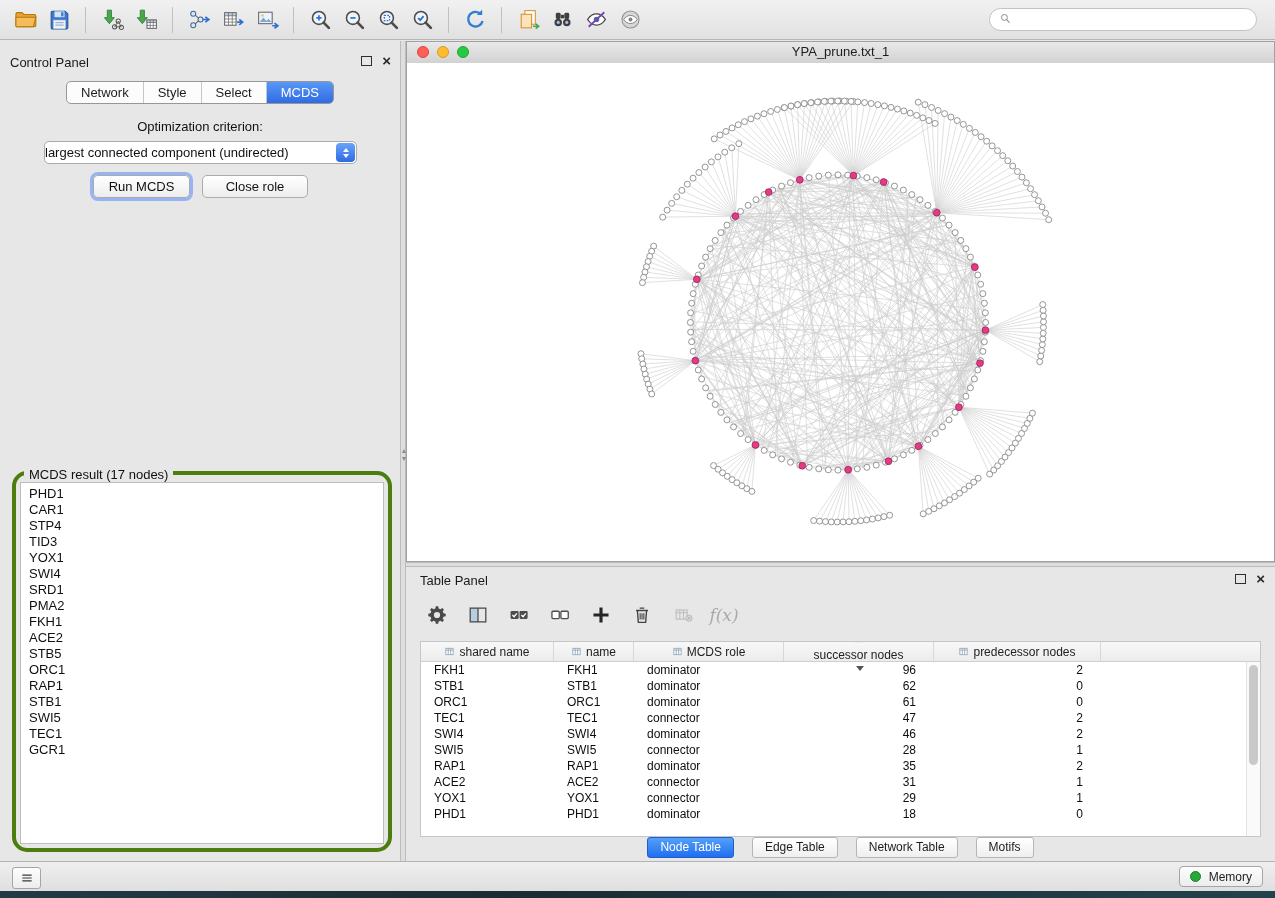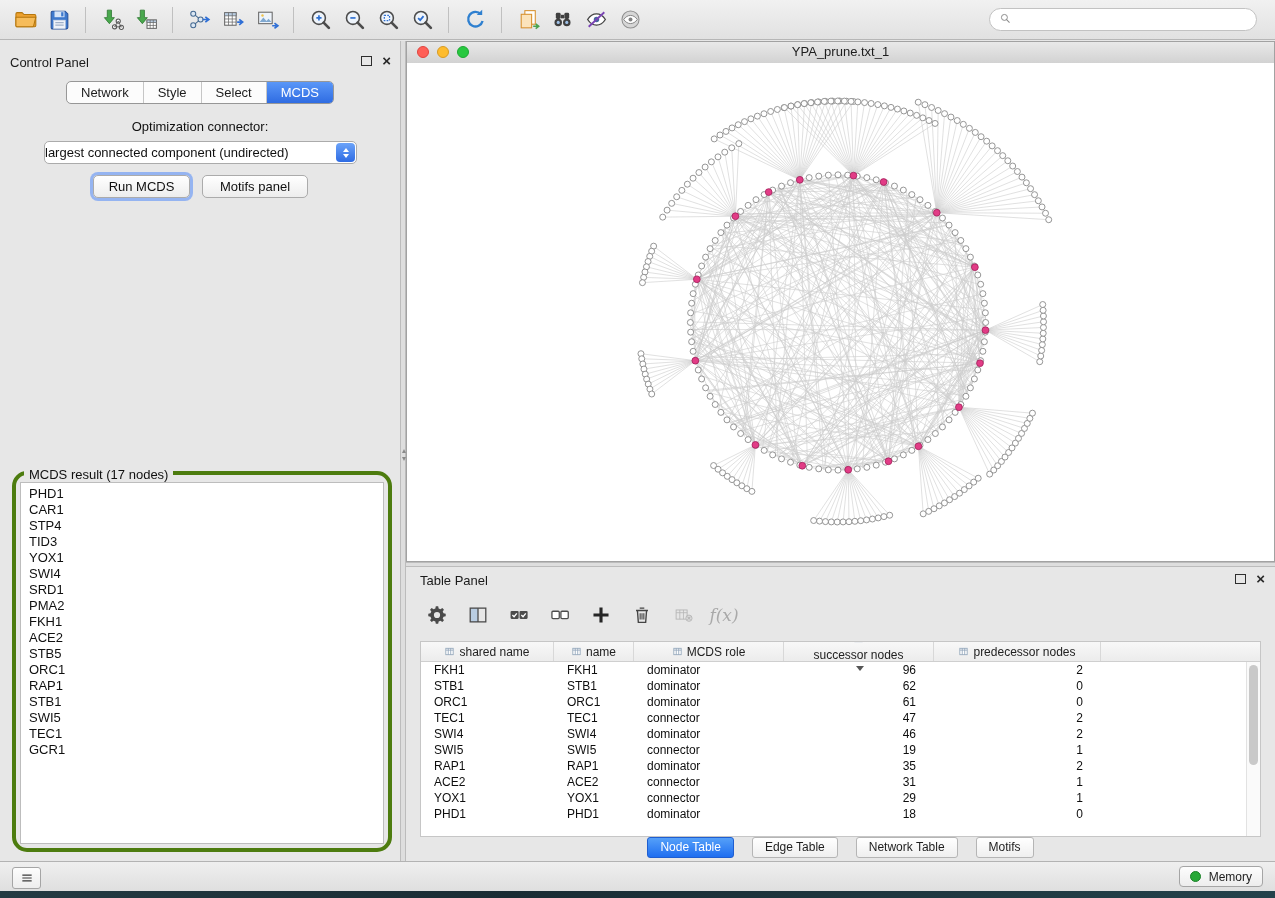--- a/index.html
+++ b/index.html
@@ -257,30 +257,30 @@
     <div class="win-btns">
       <span class="float-btn"></span>
       <span class="close-btn">×</span>
     </div>
     <div id="cp-tabs">
         <div class="seg">Network</div>
         <div class="seg">Style</div>
         <div class="seg">Select</div>
         <div class="seg active">MCDS</div>
       </div>
-    <div id="opt-label">Optimization connector:</div>
+    <div id="opt-label">Optimization criterion:</div>
     <div id="criterion">
       <span>largest connected component (undirected)</span>
       <span id="criterion-stepper">
           <span class="tri-up"></span>
           <span class="tri-down"></span>
         </span>
     </div>
     <div class="btn" id="run-btn">Run MCDS</div>
-    <div class="btn" id="closepanel-btn">Motifs panel</div>
+    <div class="btn" id="closepanel-btn">Close role</div>
     <div id="result-box">
       <div id="result-legend">MCDS result (17 nodes)</div>
       <div id="result-list">
           <div class="mcds-item">PHD1</div>
           <div class="mcds-item">CAR1</div>
           <div class="mcds-item">STP4</div>
           <div class="mcds-item">TID3</div>
           <div class="mcds-item">YOX1</div>
           <div class="mcds-item">SWI4</div>
           <div class="mcds-item">SRD1</div>
@@ -1275,21 +1275,21 @@
             <div class="td text" style="width: 133px;">SWI4</div>
             <div class="td text" style="width: 80px;">SWI4</div>
             <div class="td text" style="width: 150px;">dominator</div>
             <div class="td num" style="width: 150px;">46</div>
             <div class="td num" style="width: 167px;">2</div>
           </div>
           <div class="tr">
             <div class="td text" style="width: 133px;">SWI5</div>
             <div class="td text" style="width: 80px;">SWI5</div>
             <div class="td text" style="width: 150px;">connector</div>
-            <div class="td num" style="width: 150px;">19</div>
+            <div class="td num" style="width: 150px;">28</div>
             <div class="td num" style="width: 167px;">1</div>
           </div>
           <div class="tr">
             <div class="td text" style="width: 133px;">RAP1</div>
             <div class="td text" style="width: 80px;">RAP1</div>
             <div class="td text" style="width: 150px;">dominator</div>
             <div class="td num" style="width: 150px;">35</div>
             <div class="td num" style="width: 167px;">2</div>
           </div>
           <div class="tr">

